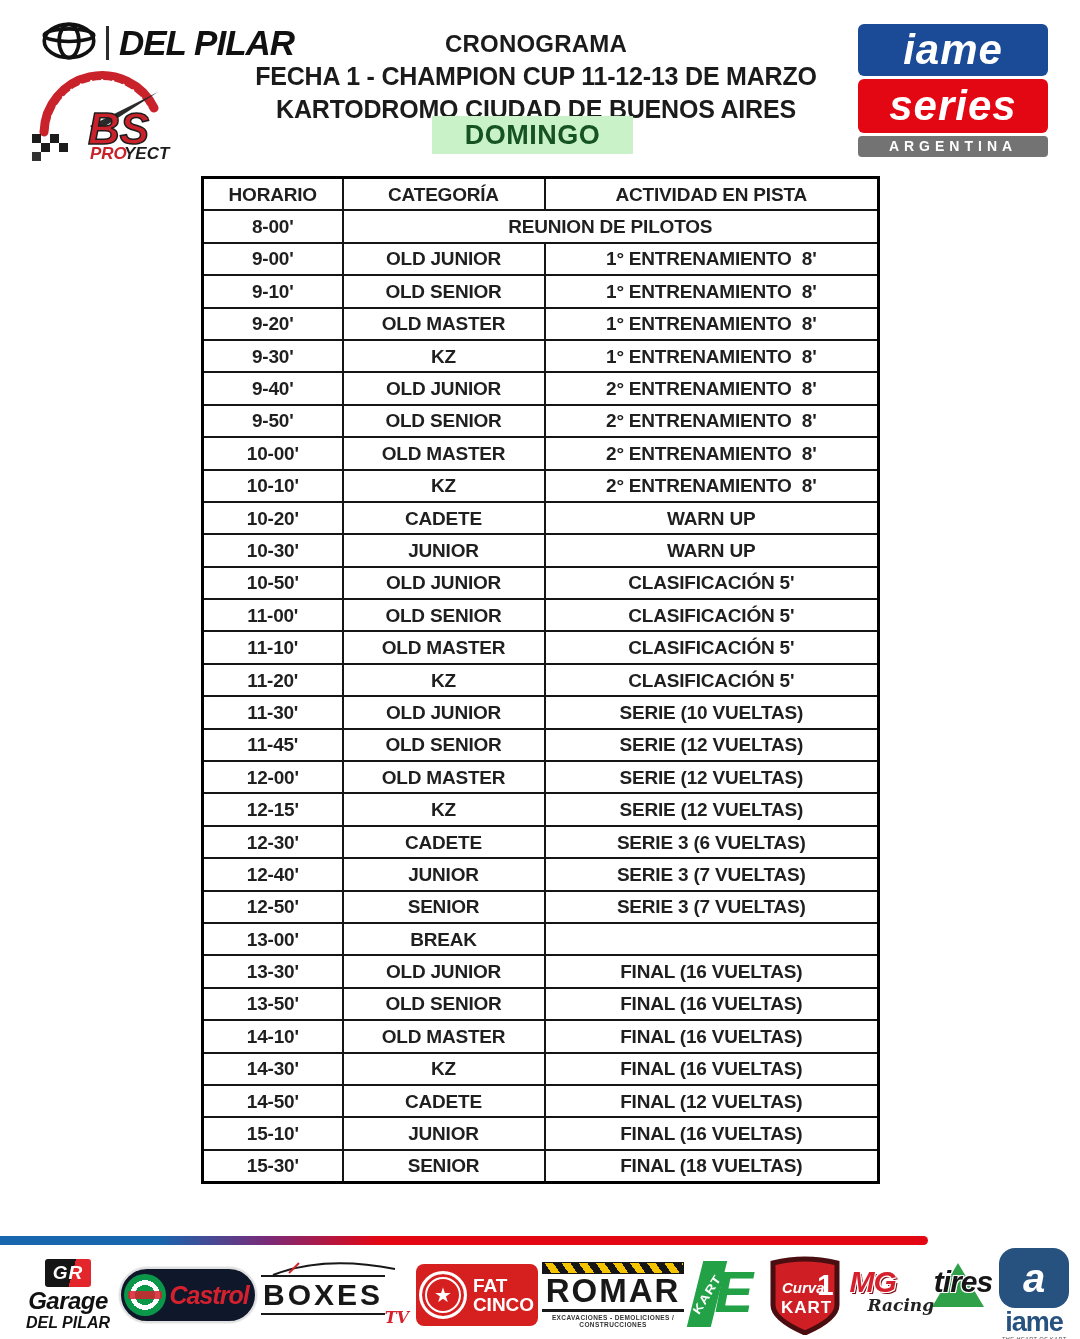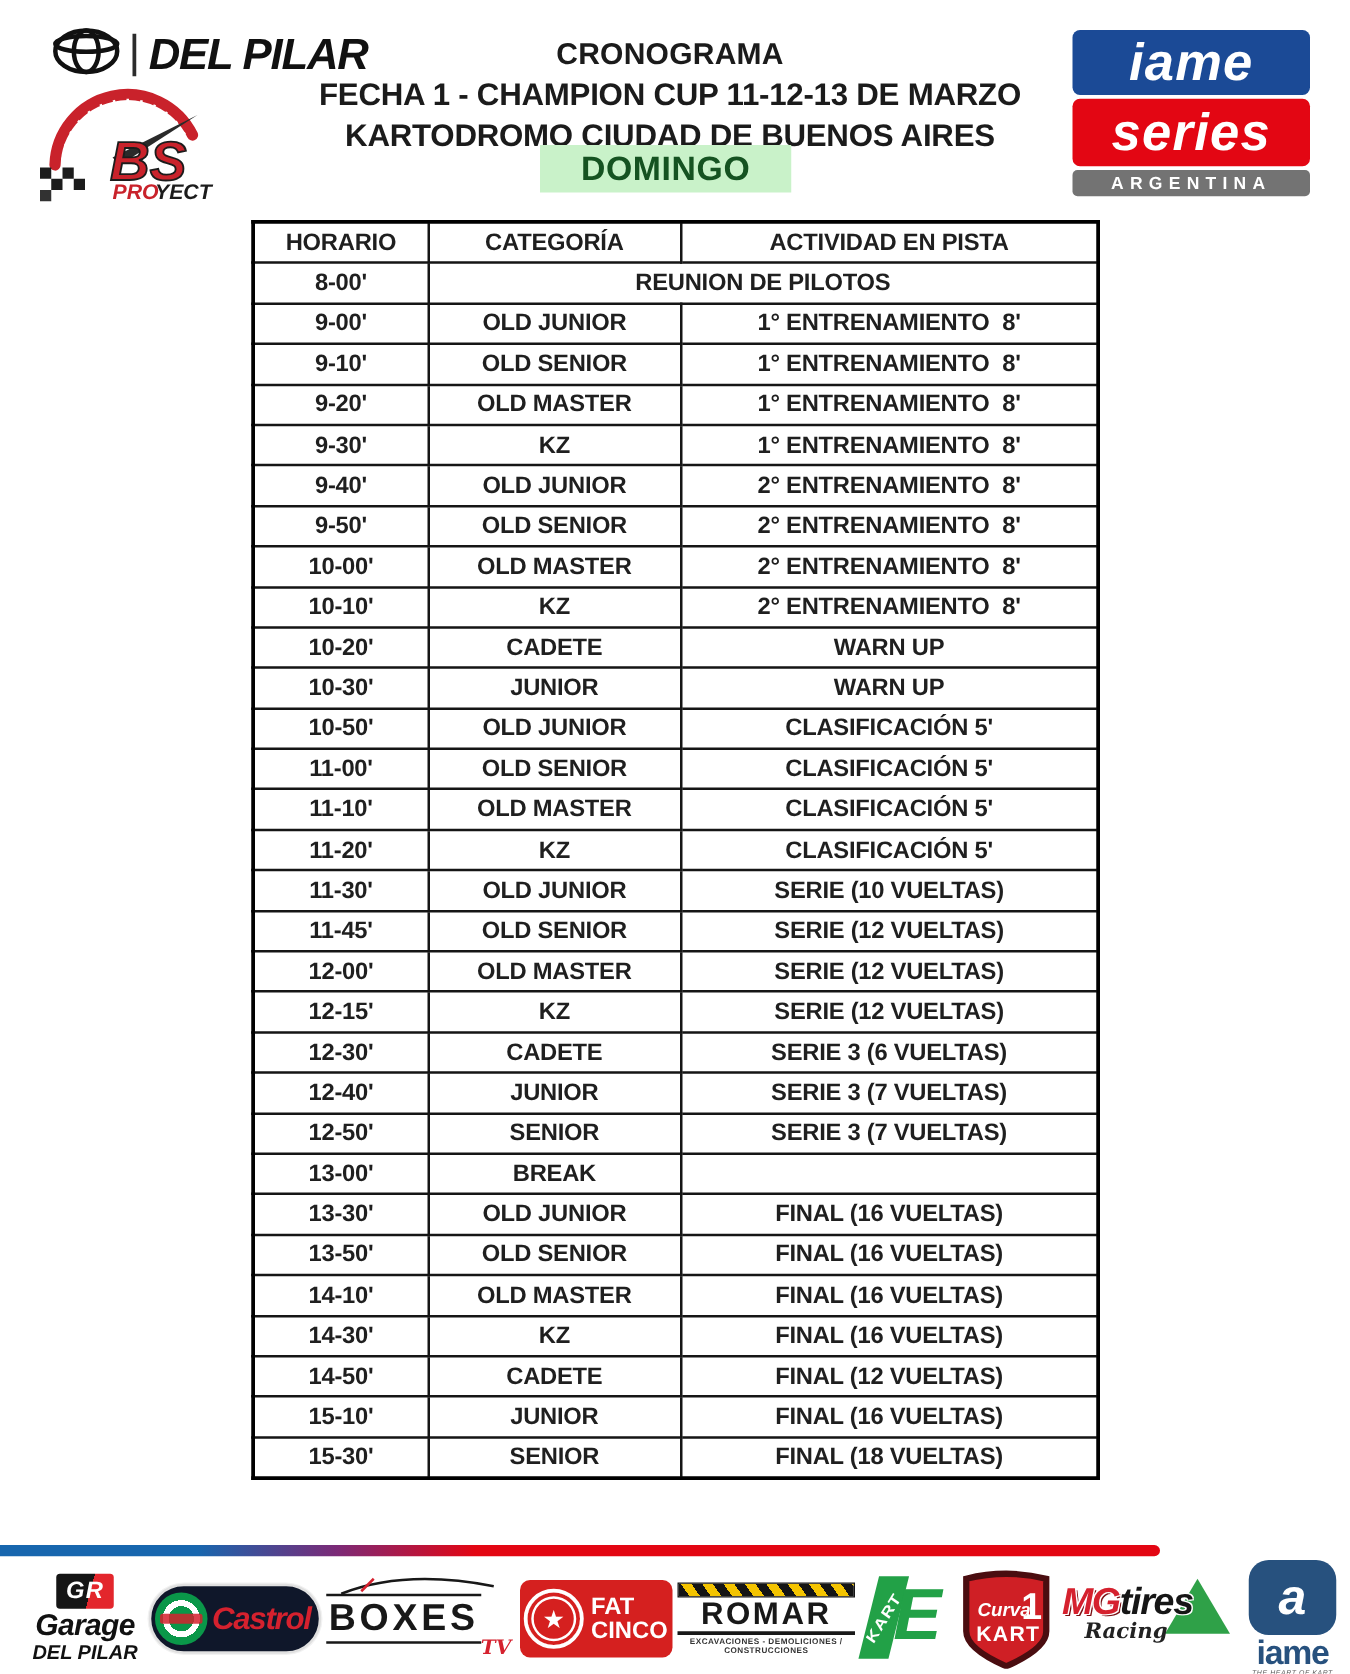--- a/index.html
+++ b/index.html
@@ -56,36 +56,36 @@
   .boxes-word{font-size:30px;font-weight:800;color:#181818;letter-spacing:3px;border-top:2px solid #181818;border-bottom:2px solid #181818;display:inline-block;padding:1px 2px;}
   .boxes-tv{position:absolute;right:2px;bottom:-12px;color:#d5212e;font-style:italic;font-weight:800;font-size:16px;font-family:"DejaVu Serif",serif;}
 
   .sp-fatcinco{width:122px;height:62px;background:#d5201f;border-radius:8px;display:flex;align-items:center;justify-content:center;gap:6px;}
   .fc-circle{width:42px;height:42px;border-radius:50%;border:3px solid #fff;display:flex;align-items:center;justify-content:center;
     color:#fff;font-size:20px;box-shadow:inset 0 0 0 3px #d5201f,inset 0 0 0 5px #fff;}
   .fc-text{color:#fff;font-weight:900;font-size:19px;line-height:1;text-align:left;}
 
   .sp-romar{width:142px;text-align:center;}
   .romar-hazard{height:10px;background:repeating-linear-gradient(55deg,#151515 0 7px,#f4c400 7px 14px);border:1px solid #151515;}
-  .romar-word{font-size:25px;font-weight:900;color:#181818;letter-spacing:2px;line-height:1.05;border-bottom:3px solid #181818;}
+  .romar-word{font-size:33px;font-weight:900;color:#181818;letter-spacing:2px;line-height:1.05;border-bottom:3px solid #181818;}
   .romar-sub{font-size:6.5px;font-weight:700;color:#333;letter-spacing:0.4px;margin-top:2px;}
 
   .sp-karte{width:72px;height:72px;position:relative;}
   .karte-strip{position:absolute;left:6px;top:2px;width:24px;height:66px;background:#22a147;transform:skewX(-14deg);
     display:flex;align-items:center;justify-content:center;}
   .karte-strip span{color:#fff;font-weight:900;font-size:13px;transform:rotate(-70deg);letter-spacing:1px;font-style:italic;}
   .karte-e{position:absolute;left:26px;top:0px;color:#22a147;font-size:58px;font-weight:900;font-style:italic;line-height:66px;}
 
   .sp-curva{width:80px;height:80px;}
 
   .sp-mgtires{width:140px;position:relative;height:60px;}
   .mg-tri{position:absolute;right:6px;top:-2px;width:0;height:0;border-left:26px solid transparent;border-right:26px solid transparent;border-bottom:44px solid #2fa148;}
   .mg-line{position:relative;font-style:italic;font-weight:900;font-size:30px;line-height:34px;letter-spacing:-1px;white-space:nowrap;}
   .mg-red{color:#d5212e;text-shadow:-1px -1px 0 #fff,1px -1px 0 #fff,-1px 1px 0 #fff,1px 1px 0 #fff,2px 2px 0 #7a0e12;}
-  .mg-black{color:#161616;text-shadow:-1px -1px 0 #fff,1px -1px 0 #fff,-1px 1px 0 #fff,1px 1px 0 #fff;}
+  .mg-black{color:#161616;text-shadow:-1px -1px 0 #fff,1px -1px 0 #fff,-1px 1px 0 #fff,1px 1px 0 #fff;margin-left:38px;}
   .mg-racing{position:relative;font-family:"DejaVu Serif",serif;font-style:italic;font-weight:700;font-size:17px;color:#222;margin-top:-4px;margin-left:18px;}
 
   .sp-iame{width:80px;text-align:center;line-height:1;}
   .iame-sq{width:70px;height:60px;margin:0 auto;background:#27517e;border-radius:16px;display:flex;align-items:center;justify-content:center;
     color:#fff;font-size:40px;font-weight:900;font-style:italic;}
   .iame-word{color:#27517e;font-size:27px;font-weight:900;letter-spacing:-1px;margin-top:1px;}
   .iame-tag{font-size:5.5px;color:#555;letter-spacing:0.5px;margin-top:1px;font-style:italic;}
 </style>
 </head>
 <body>

